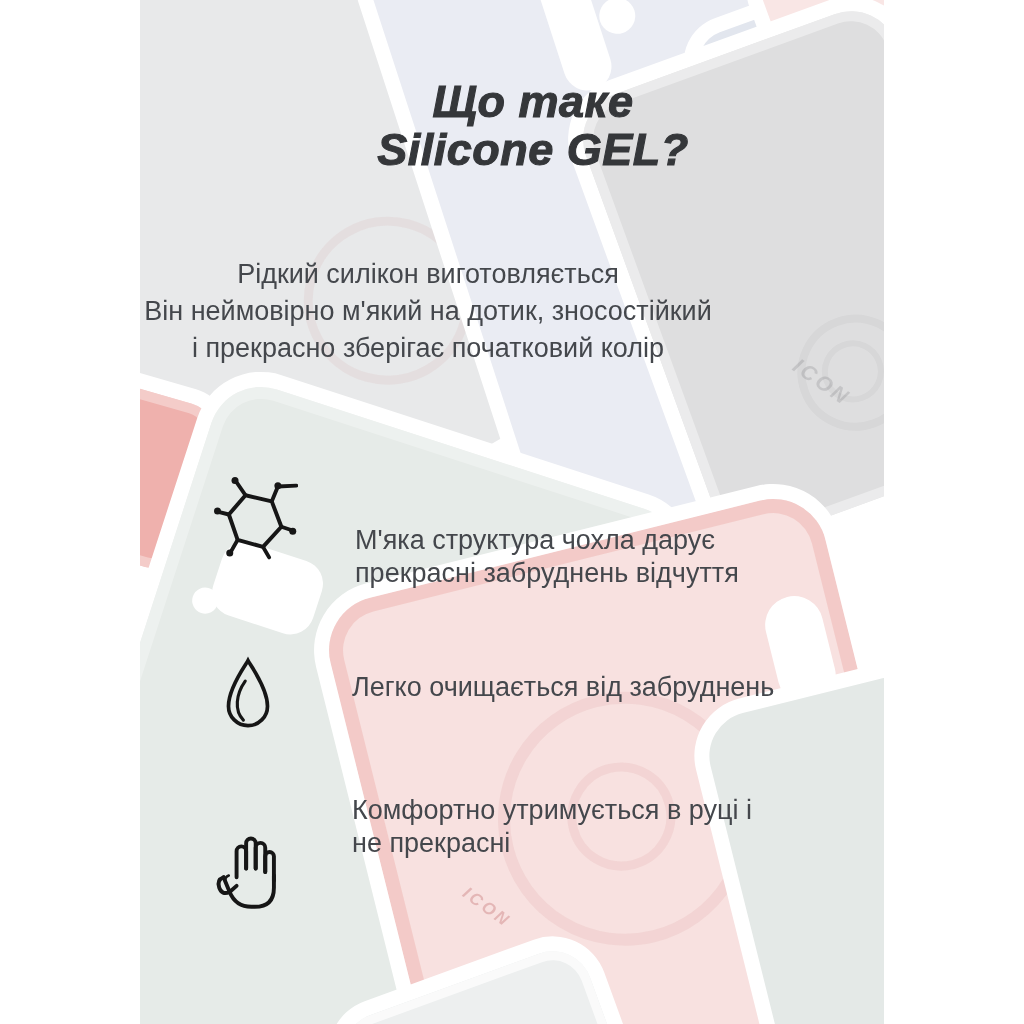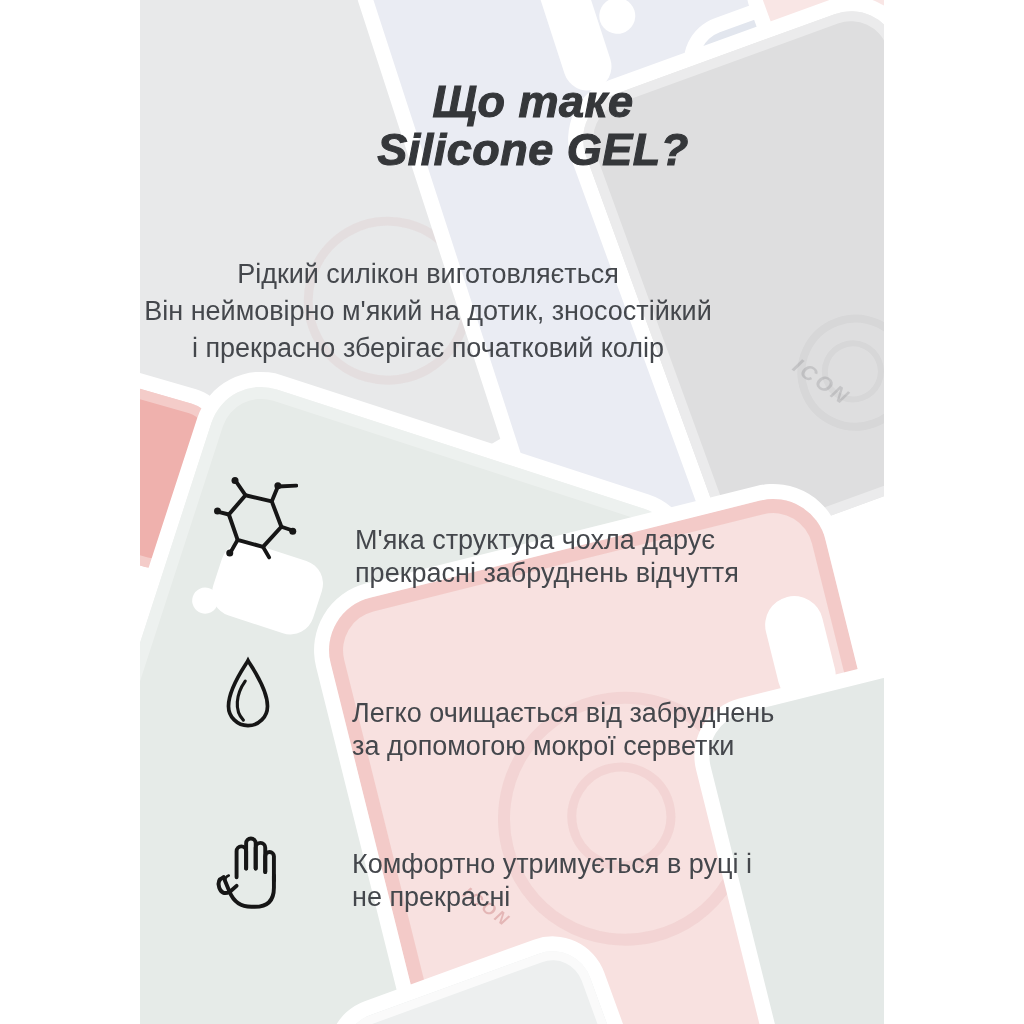--- a/index.html
+++ b/index.html
@@ -53,22 +53,22 @@
     color:#35373a;letter-spacing:0.5px;padding-left:21px;-webkit-text-stroke:1.1px #35373a;
   }
   .intro{
     position:absolute;left:0;top:256px;width:856px;text-align:center;
     font-size:27px;line-height:37px;color:#44474c;
   }
   .feature-text{
     position:absolute;font-size:27px;line-height:33px;color:#44474c;text-align:left;
   }
   .ft-1{left:355px;top:497px;margin-top:27px;}
-  .ft-2{left:352px;top:697px;}
-  .ft-3{left:352px;top:848px;}
+  .ft-2{left:352px;top:671px;}
+  .ft-3{left:352px;top:794px;}
   .icon{position:absolute;}
   .icon-molecule{left:214px;top:472px;}
   .icon-drop{left:222px;top:656px;}
   .icon-hand{left:214px;top:832px;}
 </style>
 </head>
 <body>
 
 <div class="canvas">
 
@@ -143,21 +143,20 @@
     </div>
 
     <svg class="icon icon-drop" width="52" height="78" viewBox="0 0 56 82">
       <g fill="none" stroke="#161616" stroke-width="4" stroke-linecap="round">
         <path d="M28 4 C26 8 7 33 7 53 a21 21 0 0 0 42 0 C49 33 30 8 28 4 Z"></path>
         <path d="M25 26 C15 40 13 58 23 68" stroke-width="3.4"></path>
       </g>
     </svg>
     <div class="feature-text ft-2">
       <div>Легко очищається від забруднень</div>
-      <div>за допомогою мокрої серветки</div>
     </div>
 
     <svg class="icon icon-hand" width="66" height="80" viewBox="0 0 76 92">
       <g fill="none" stroke="#161616" stroke-width="4.5" stroke-linecap="round" stroke-linejoin="round">
         <path d="M26 52 V22 a5.5 5.5 0 0 1 11 0 V42"></path>
         <path d="M37 42 V13 a5.5 5.5 0 0 1 11 0 V42"></path>
         <path d="M48 42 V18 a5.5 5.5 0 0 1 11 0 V46"></path>
         <path d="M59 46 V28 a5 5 0 0 1 10 0 V56"></path>
         <path d="M69 50 V64 q0 22 -22 22 h-4 q-18 0 -25 -17 l-7 -17"></path>
         <path d="M11 52 q-8 3 -5 12 q3 9 12 5 l8 -7"></path>

